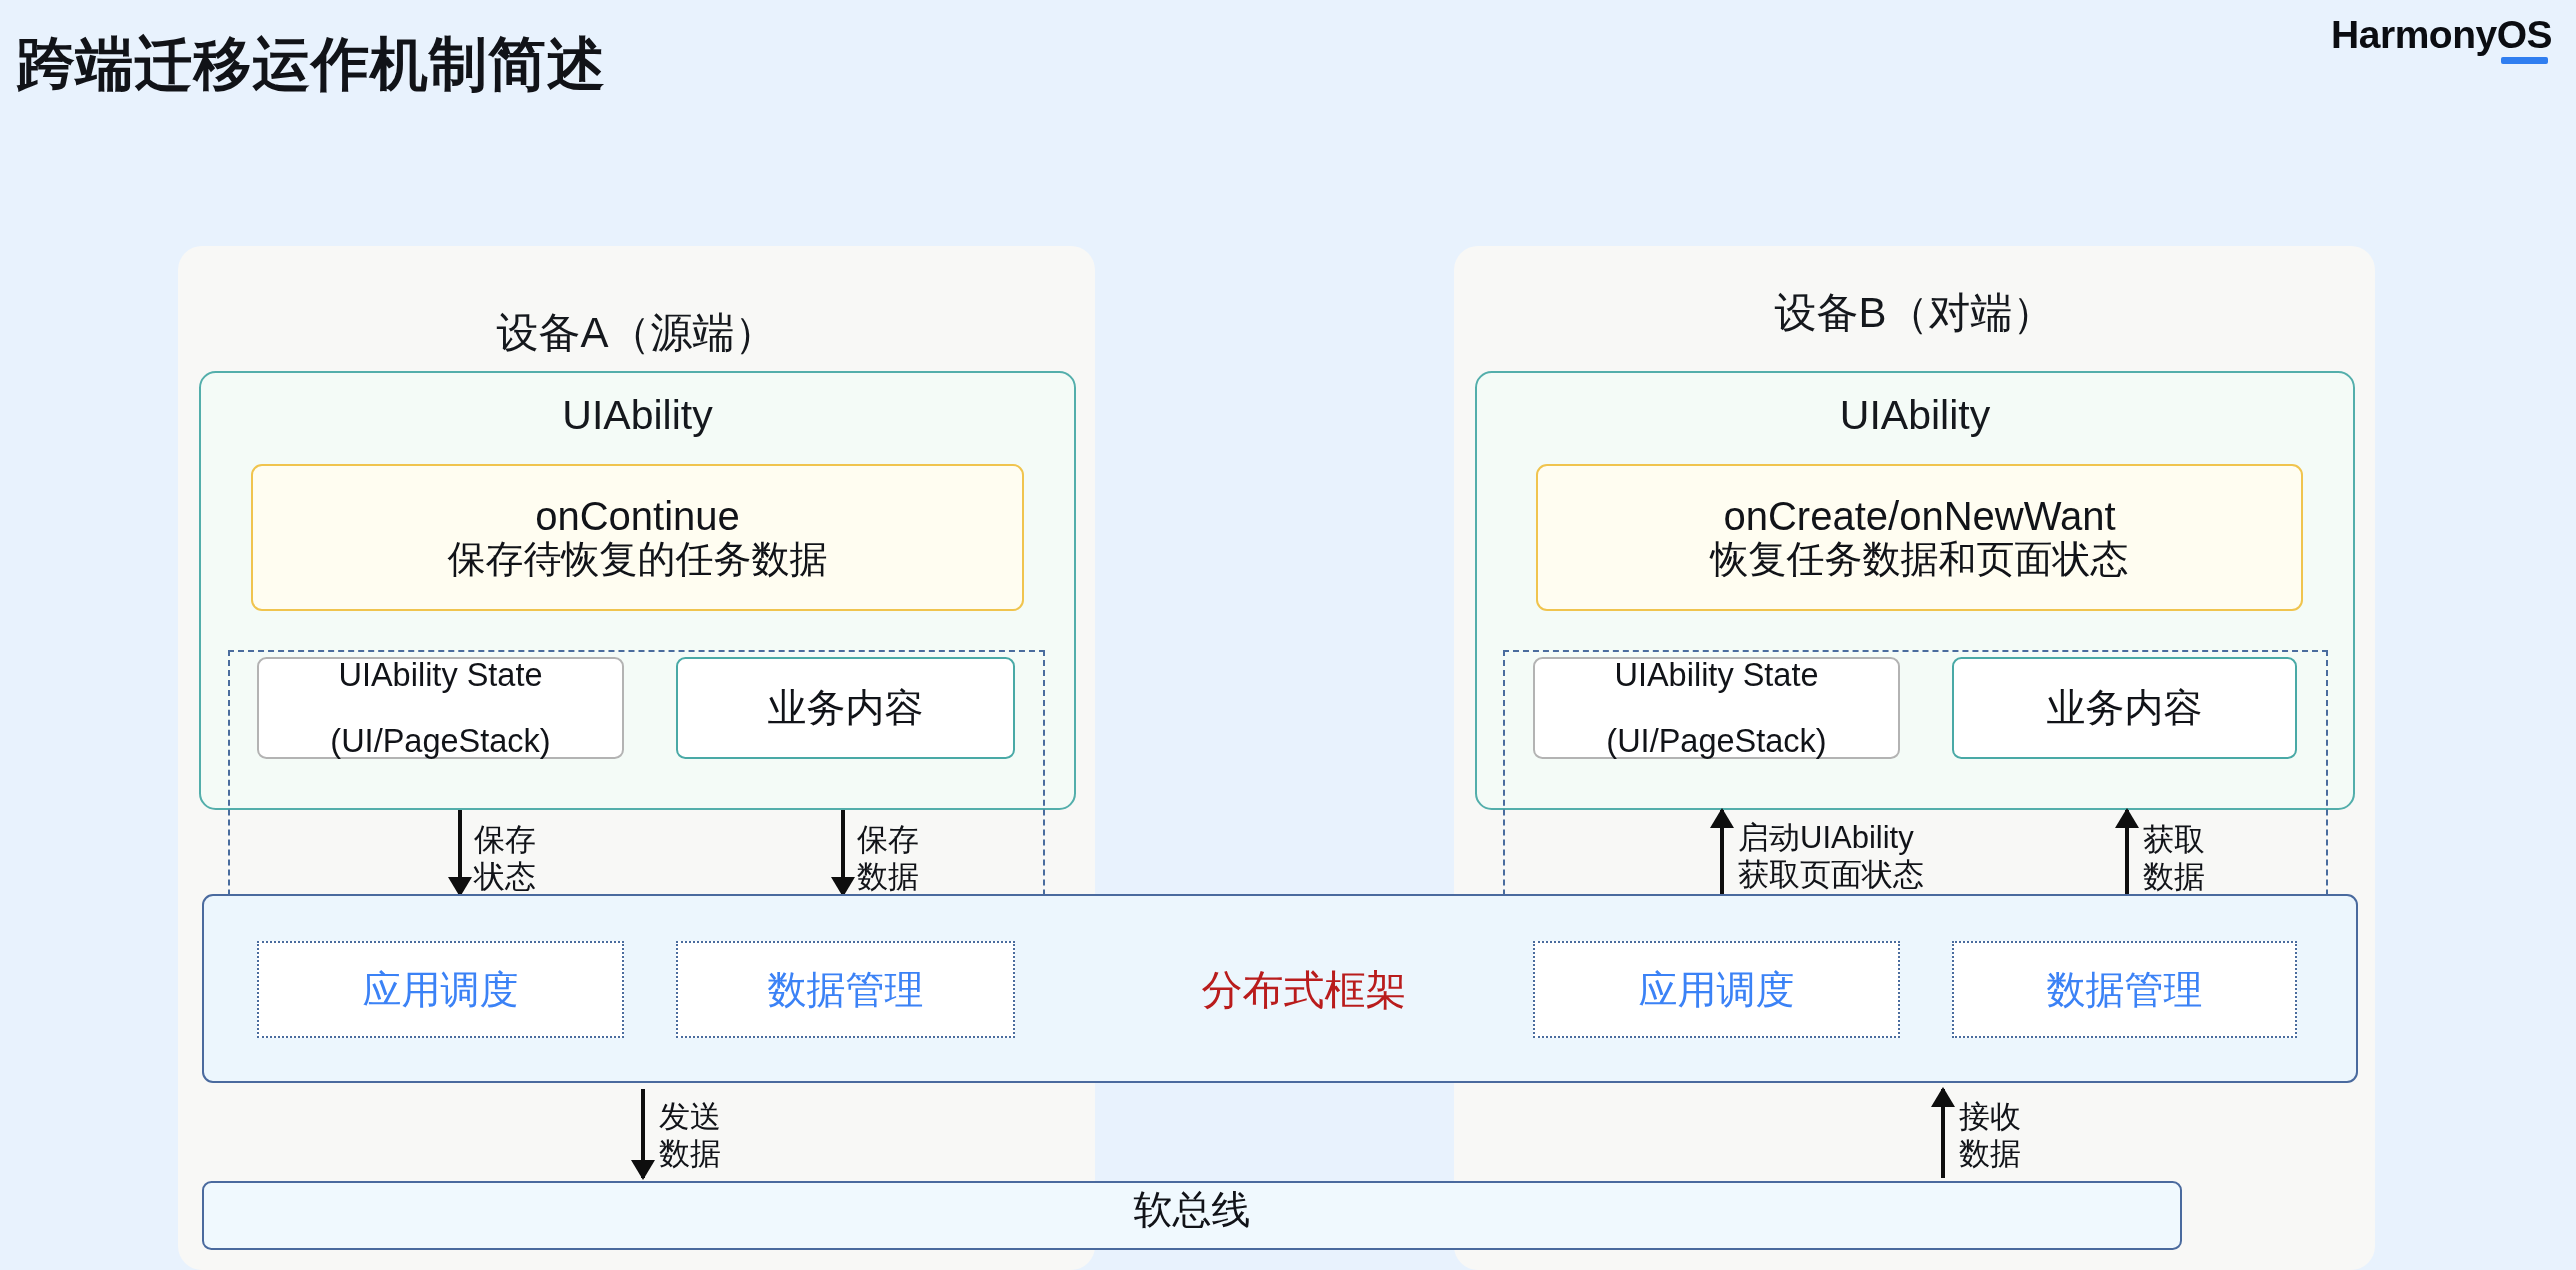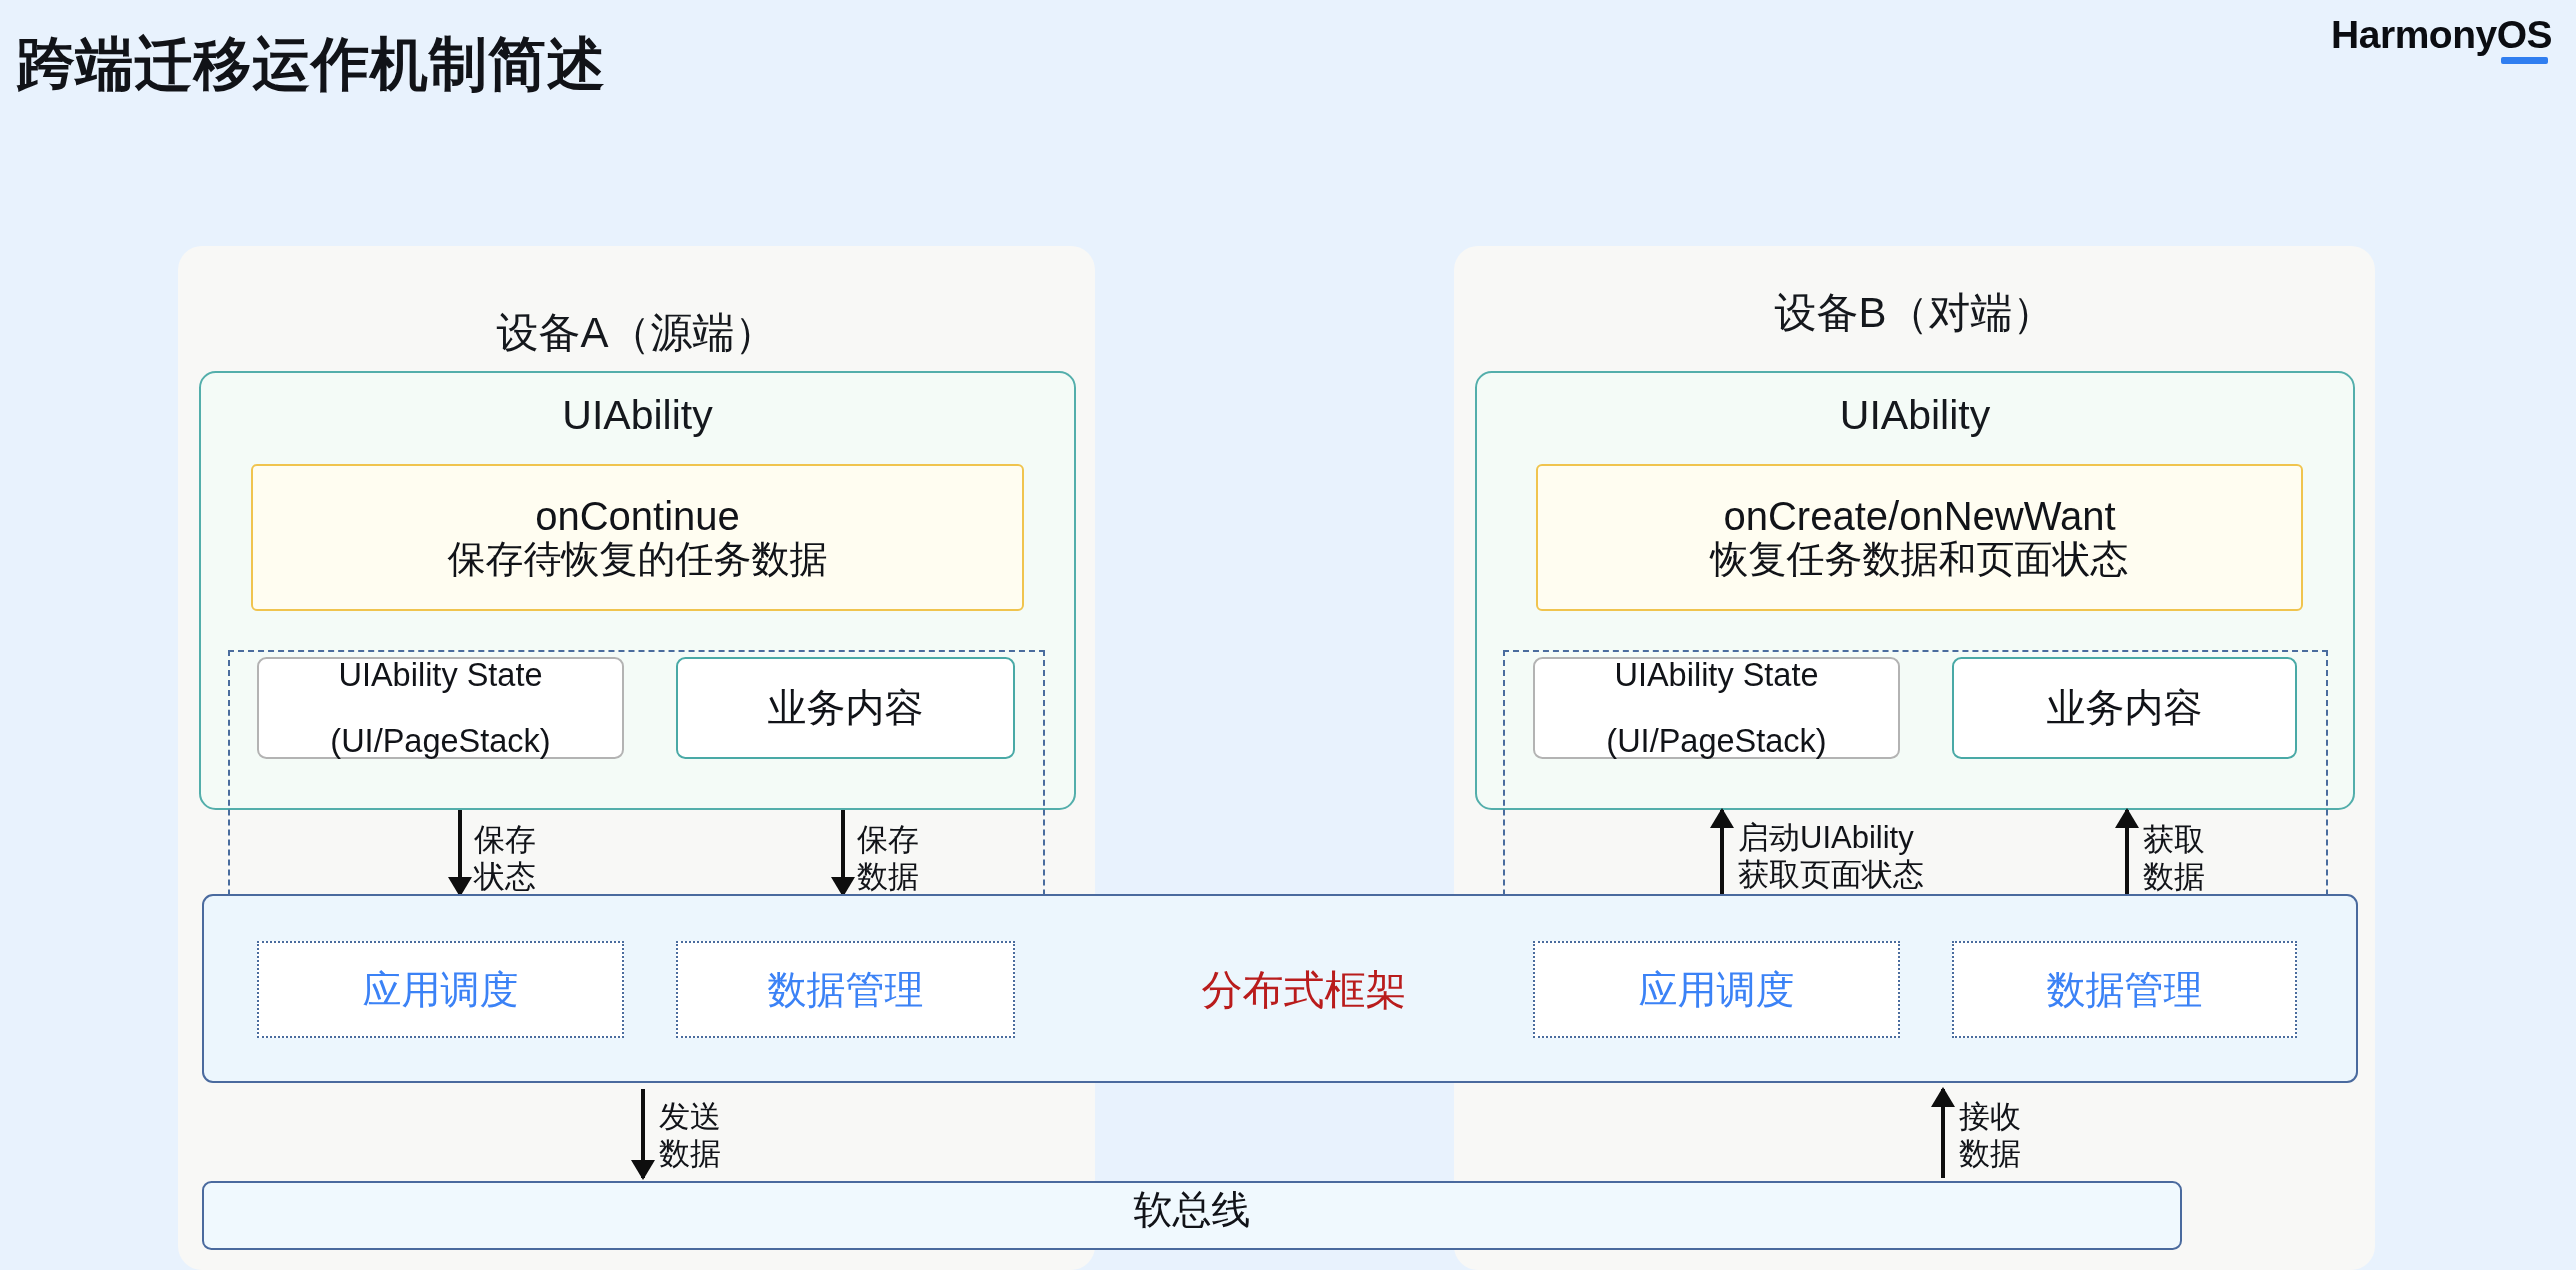--- a/index.html
+++ b/index.html
@@ -89,21 +89,21 @@
     left: 0; right: 0;
     text-align: center;
     font-size: 41px;
     color: #15181d;
   }
 
   
   .callback-box {
     position: absolute;
     border: 2.8px solid #f0c44e;
-    border-radius: 6px;
+    border-radius: 11px;
     background: #fffdf1;
     display: flex;
     flex-direction: column;
     align-items: center;
     justify-content: center;
     gap: 3.7px;
   }
   #callback-a { left: 251px;  top: 464px; width: 773px; height: 147px; }
   #callback-b { left: 1536px; top: 464px; width: 767px; height: 147px; }
 

